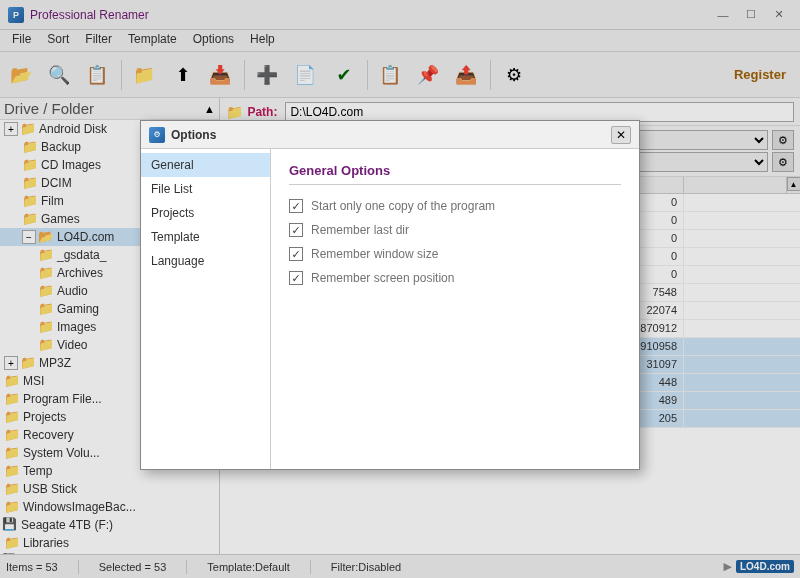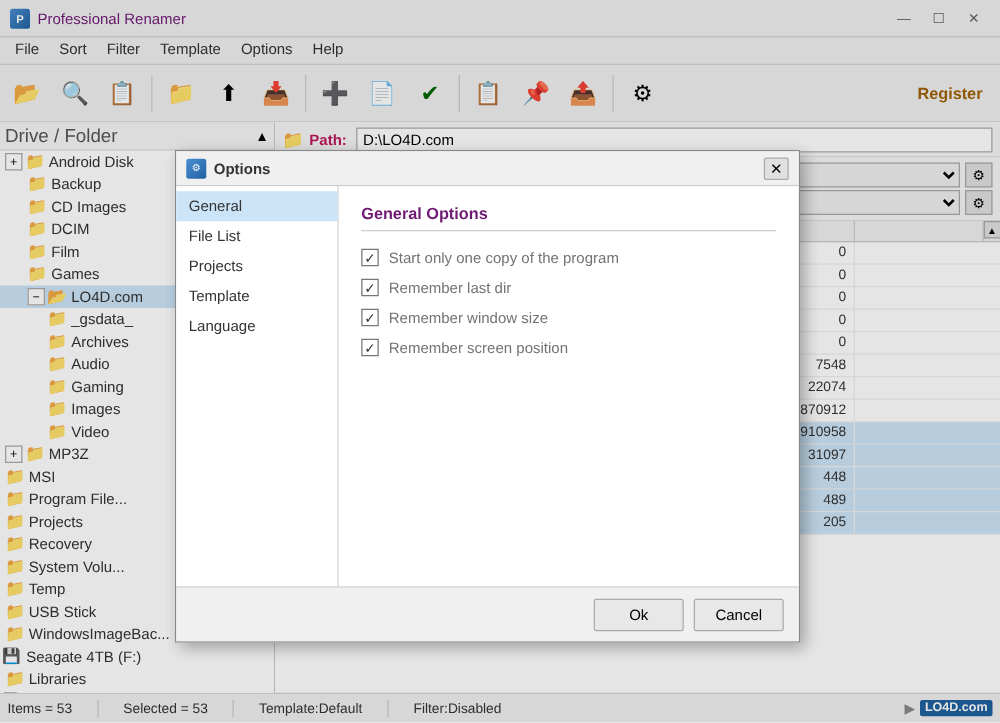--- a/index.html
+++ b/index.html
@@ -833,18 +833,14 @@
           <div class="option-checkbox checked"></div>
           <span class="option-label">Remember window size</span>
         </div>
         <div class="option-row">
           <div class="option-checkbox checked"></div>
           <span class="option-label">Remember screen position</span>
         </div>
       </div>
     </div>
 
-    <div class="dialog-footer">
-      <button class="dialog-btn primary">Ok</button>
-      <button class="dialog-btn">Cancel</button>
-    </div>
   </div>
 </div>
 
 </body></html>

